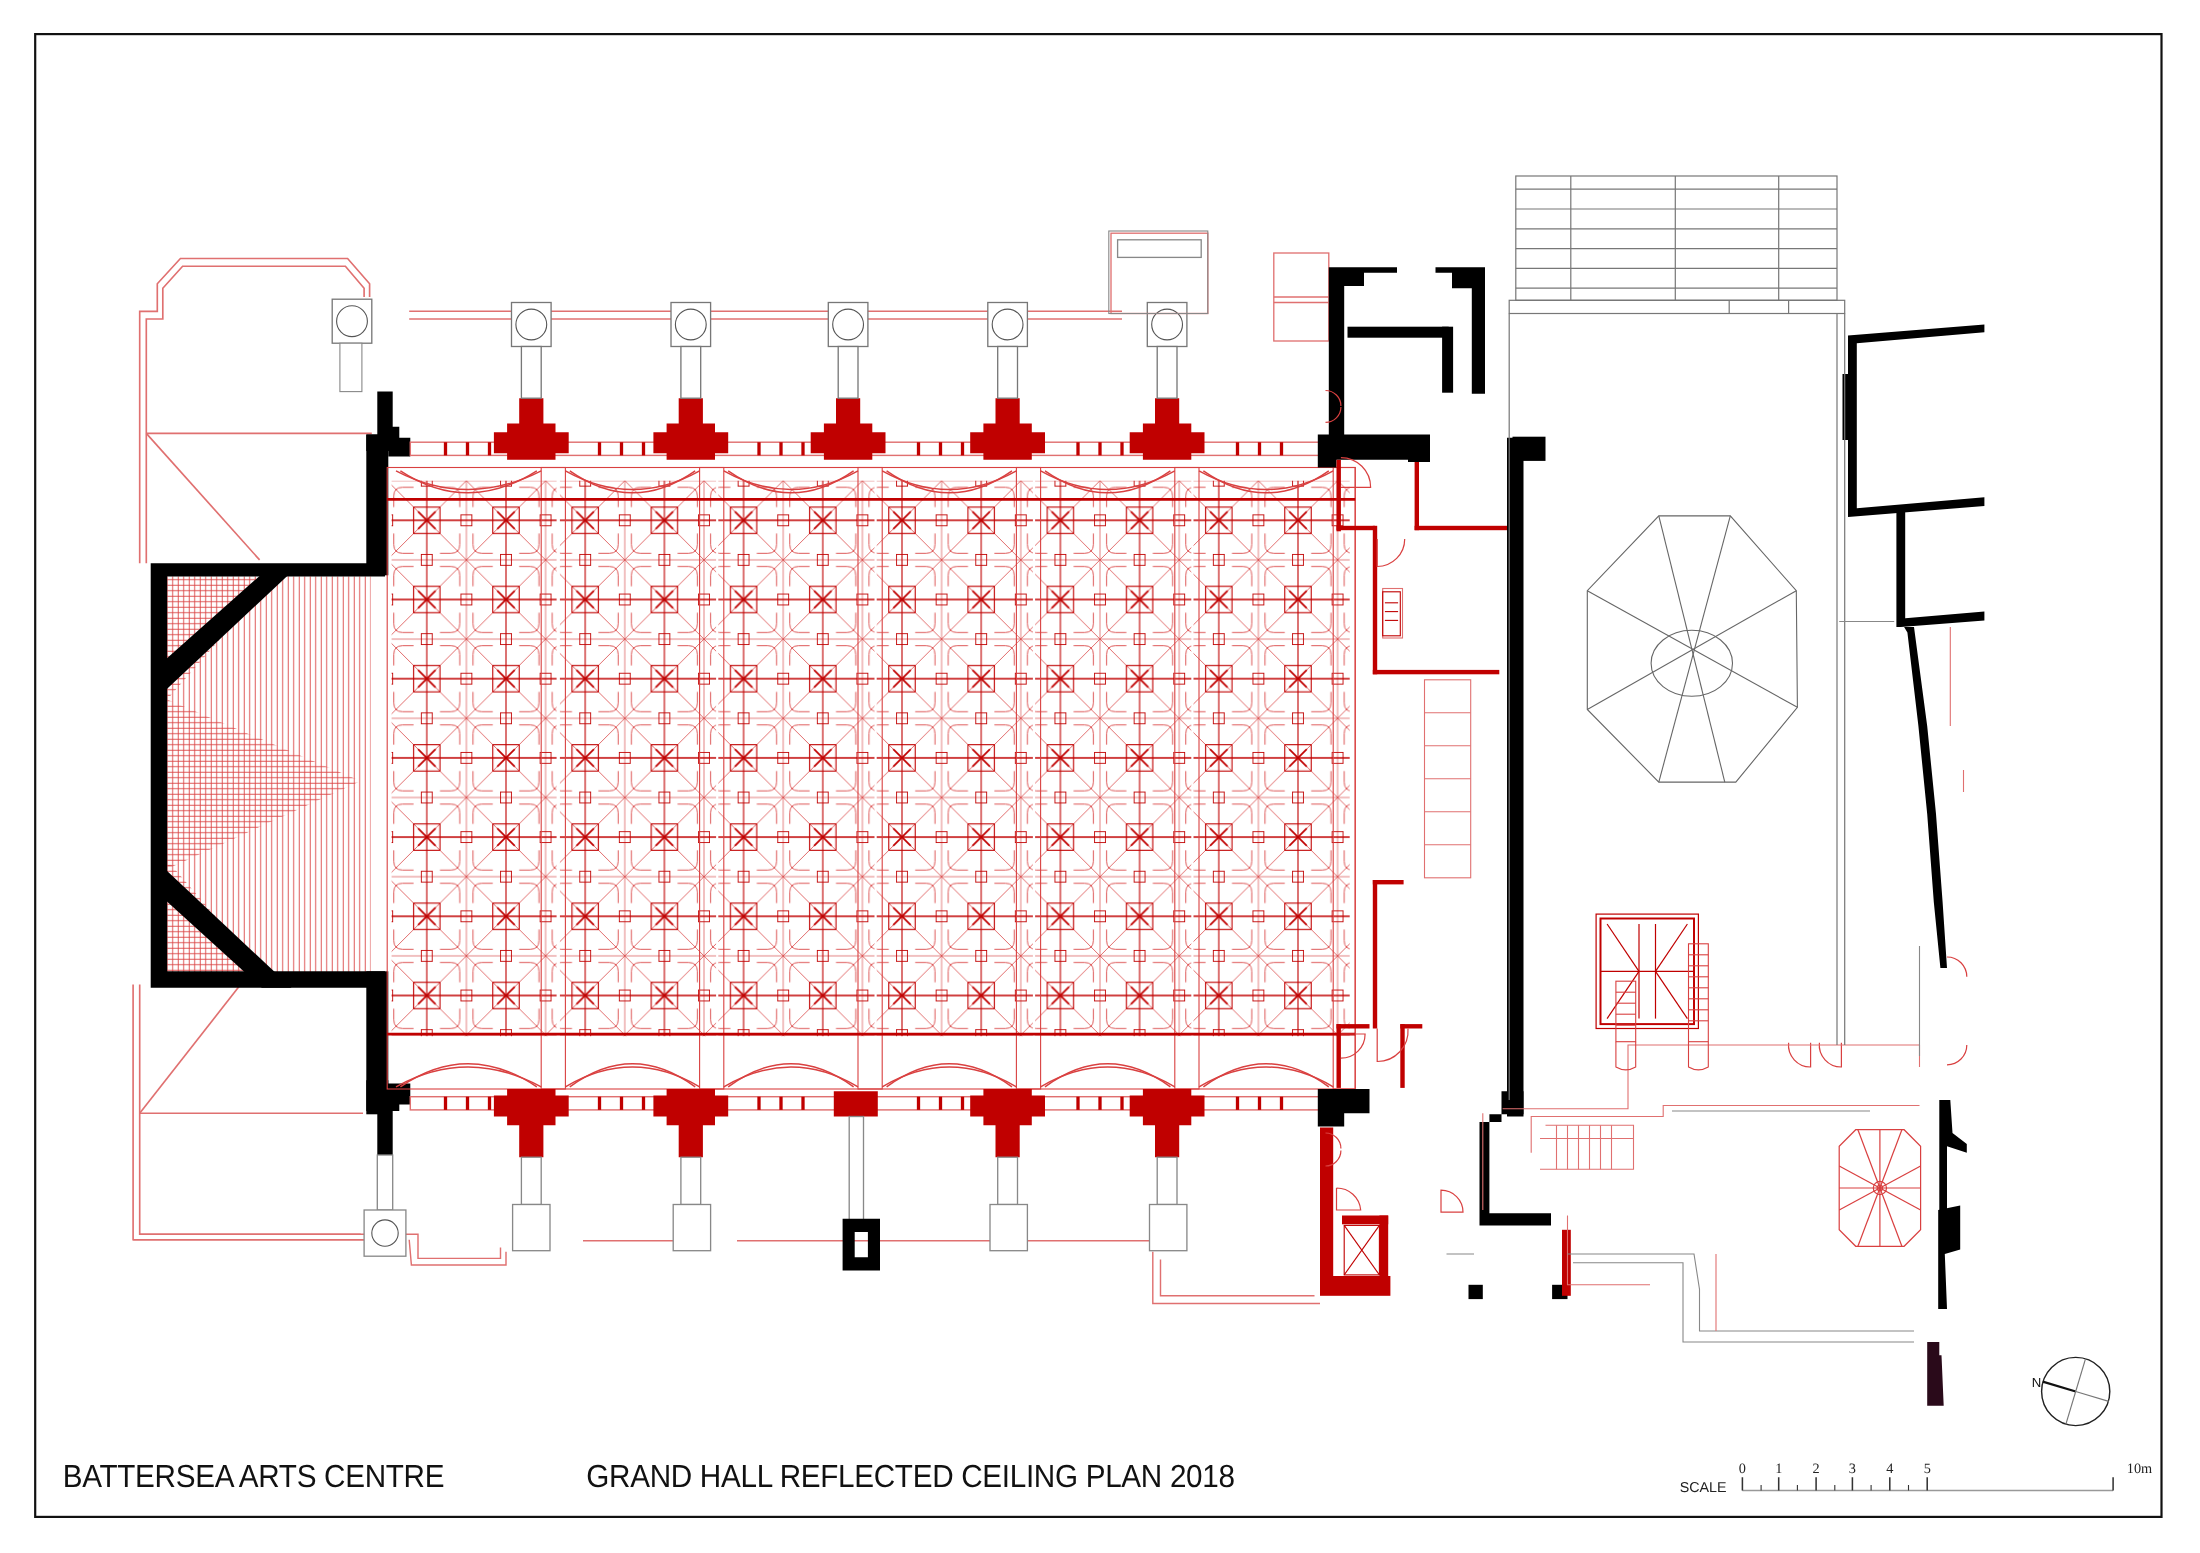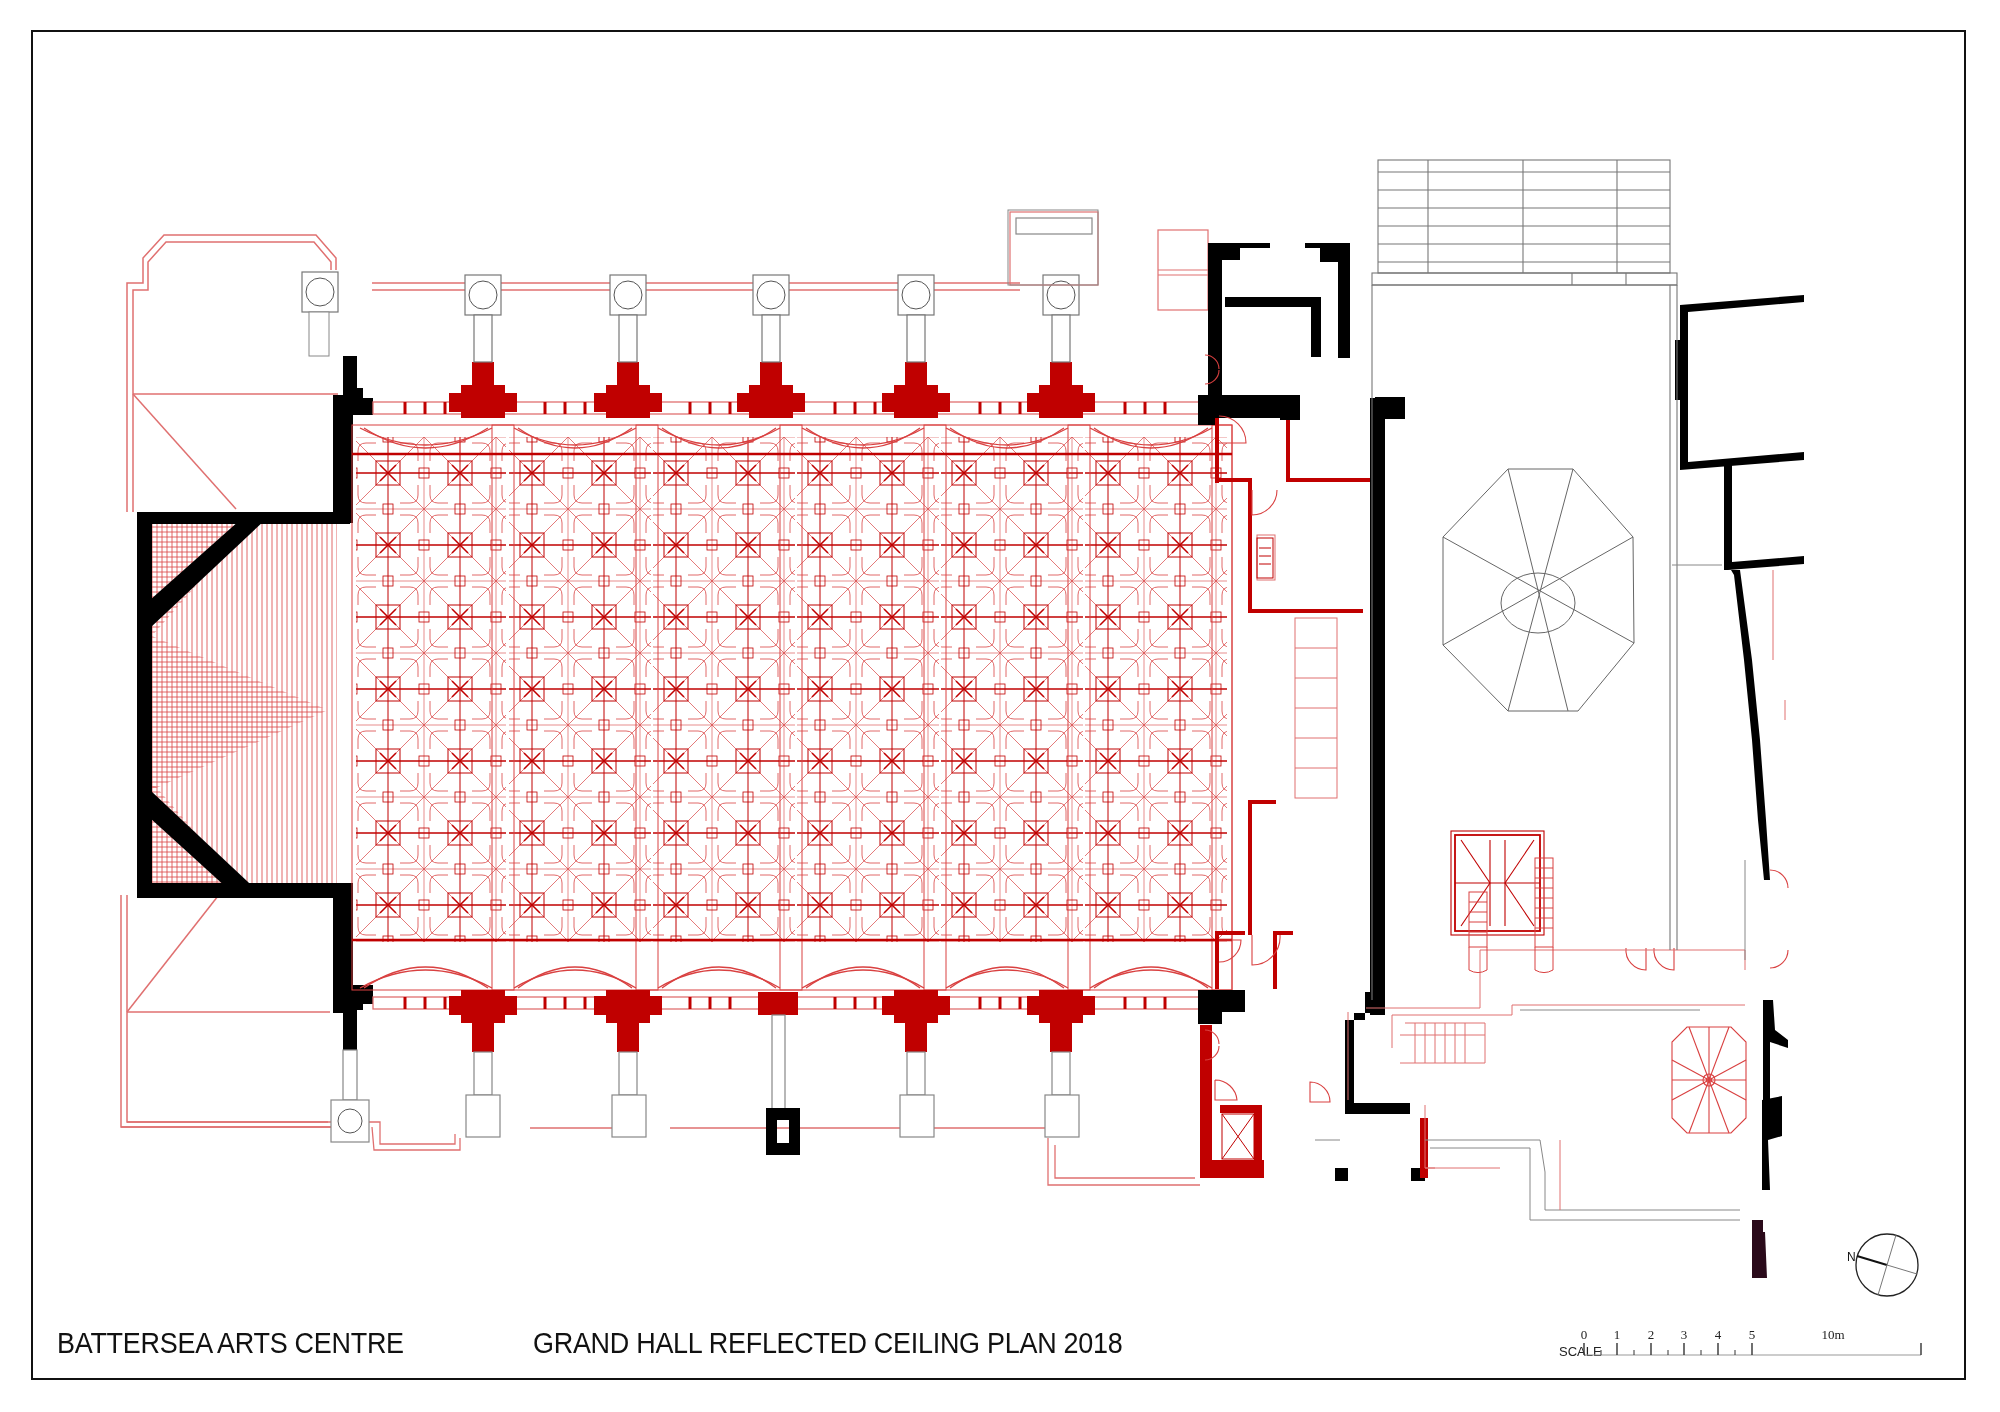--- a/index.html
+++ b/index.html
@@ -2,21 +2,21 @@
 <html><head>
 <meta charset="utf-8">
 <style>
   html,body{margin:0;padding:0;background:#ffffff;}
   body{width:2000px;height:1412px;position:relative;overflow:hidden;font-family:"Liberation Sans",sans-serif;}
   #sheet{position:absolute;left:0;top:0;width:2000px;height:1412px;}
   .frame{position:absolute;left:31px;top:30px;width:1935px;height:1350px;border:2px solid #111;box-sizing:border-box;}
   .title{position:absolute;top:1326px;font-size:29px;color:#111;letter-spacing:-0.3px;white-space:nowrap;line-height:34px;transform:scaleX(0.93);transform-origin:left center;}
   #t1{left:57px;}
   #t2{left:533px;}
-  .scale-label{position:absolute;left:1527px;top:1344px;font-size:13px;color:#222;font-family:"Liberation Sans",sans-serif;margin-left:32px;}
+  .scale-label{position:absolute;left:1527px;top:1344px;font-size:13px;color:#222;font-family:"Liberation Sans",sans-serif;}
   .tick-label{position:absolute;top:1327px;font-size:13px;color:#222;font-family:"Liberation Serif",serif;transform:translateX(-50%);}
   .north-label{position:absolute;left:1847px;top:1250px;font-size:12px;color:#111;}
 </style>
 </head>
 <body>
 
 <div id="sheet">
   <div class="frame"></div>
 
   <svg width="2000" height="1412" viewBox="0 0 2000 1412" style="position:absolute;left:0;top:0;">
@@ -460,14 +460,14 @@
         <line x1="121" y1="15" x2="121" y2="20"></line>
         <line x1="155" y1="15" x2="155" y2="20"></line>
     </g>
   </svg>
   <div class="tick-label" style="left:1584px;">0</div>
   <div class="tick-label" style="left:1617px;">1</div>
   <div class="tick-label" style="left:1651px;">2</div>
   <div class="tick-label" style="left:1684px;">3</div>
   <div class="tick-label" style="left:1718px;">4</div>
   <div class="tick-label" style="left:1752px;">5</div>
-  <div class="tick-label" style="left:1833px;">10m</div>
+  <div class="tick-label" style="left:1945px;">10m</div>
 </div>
 
 </body></html>

